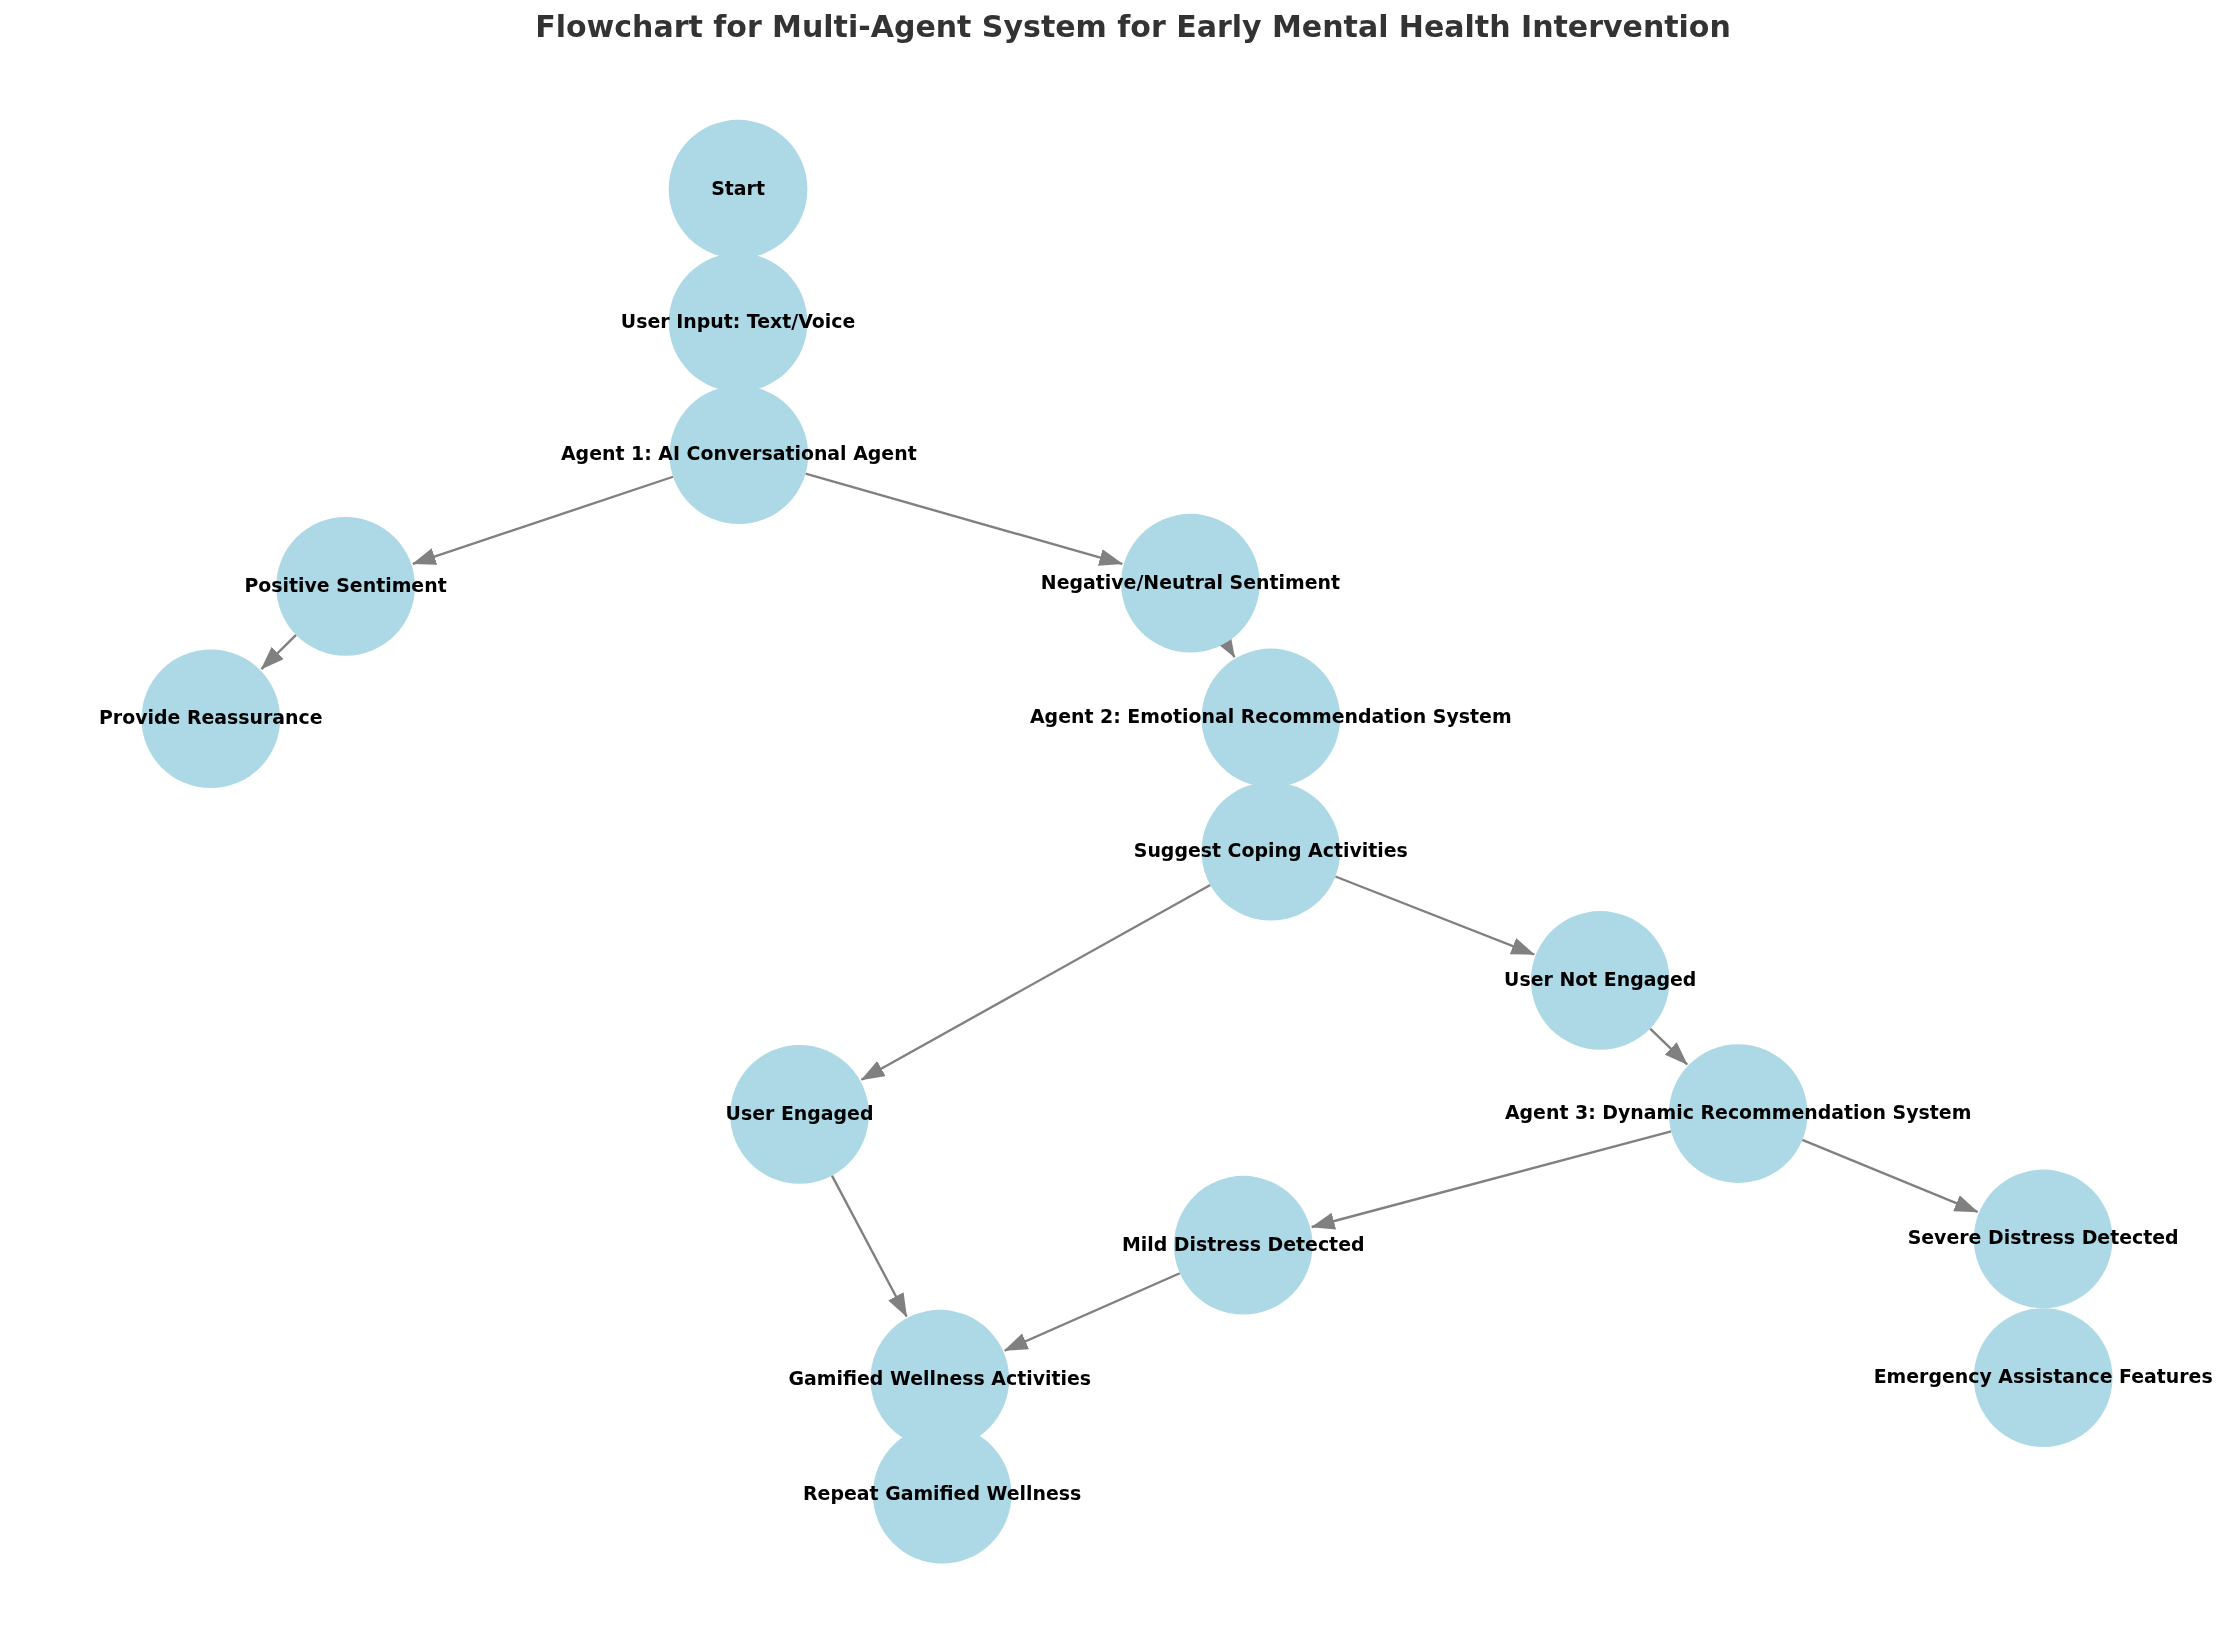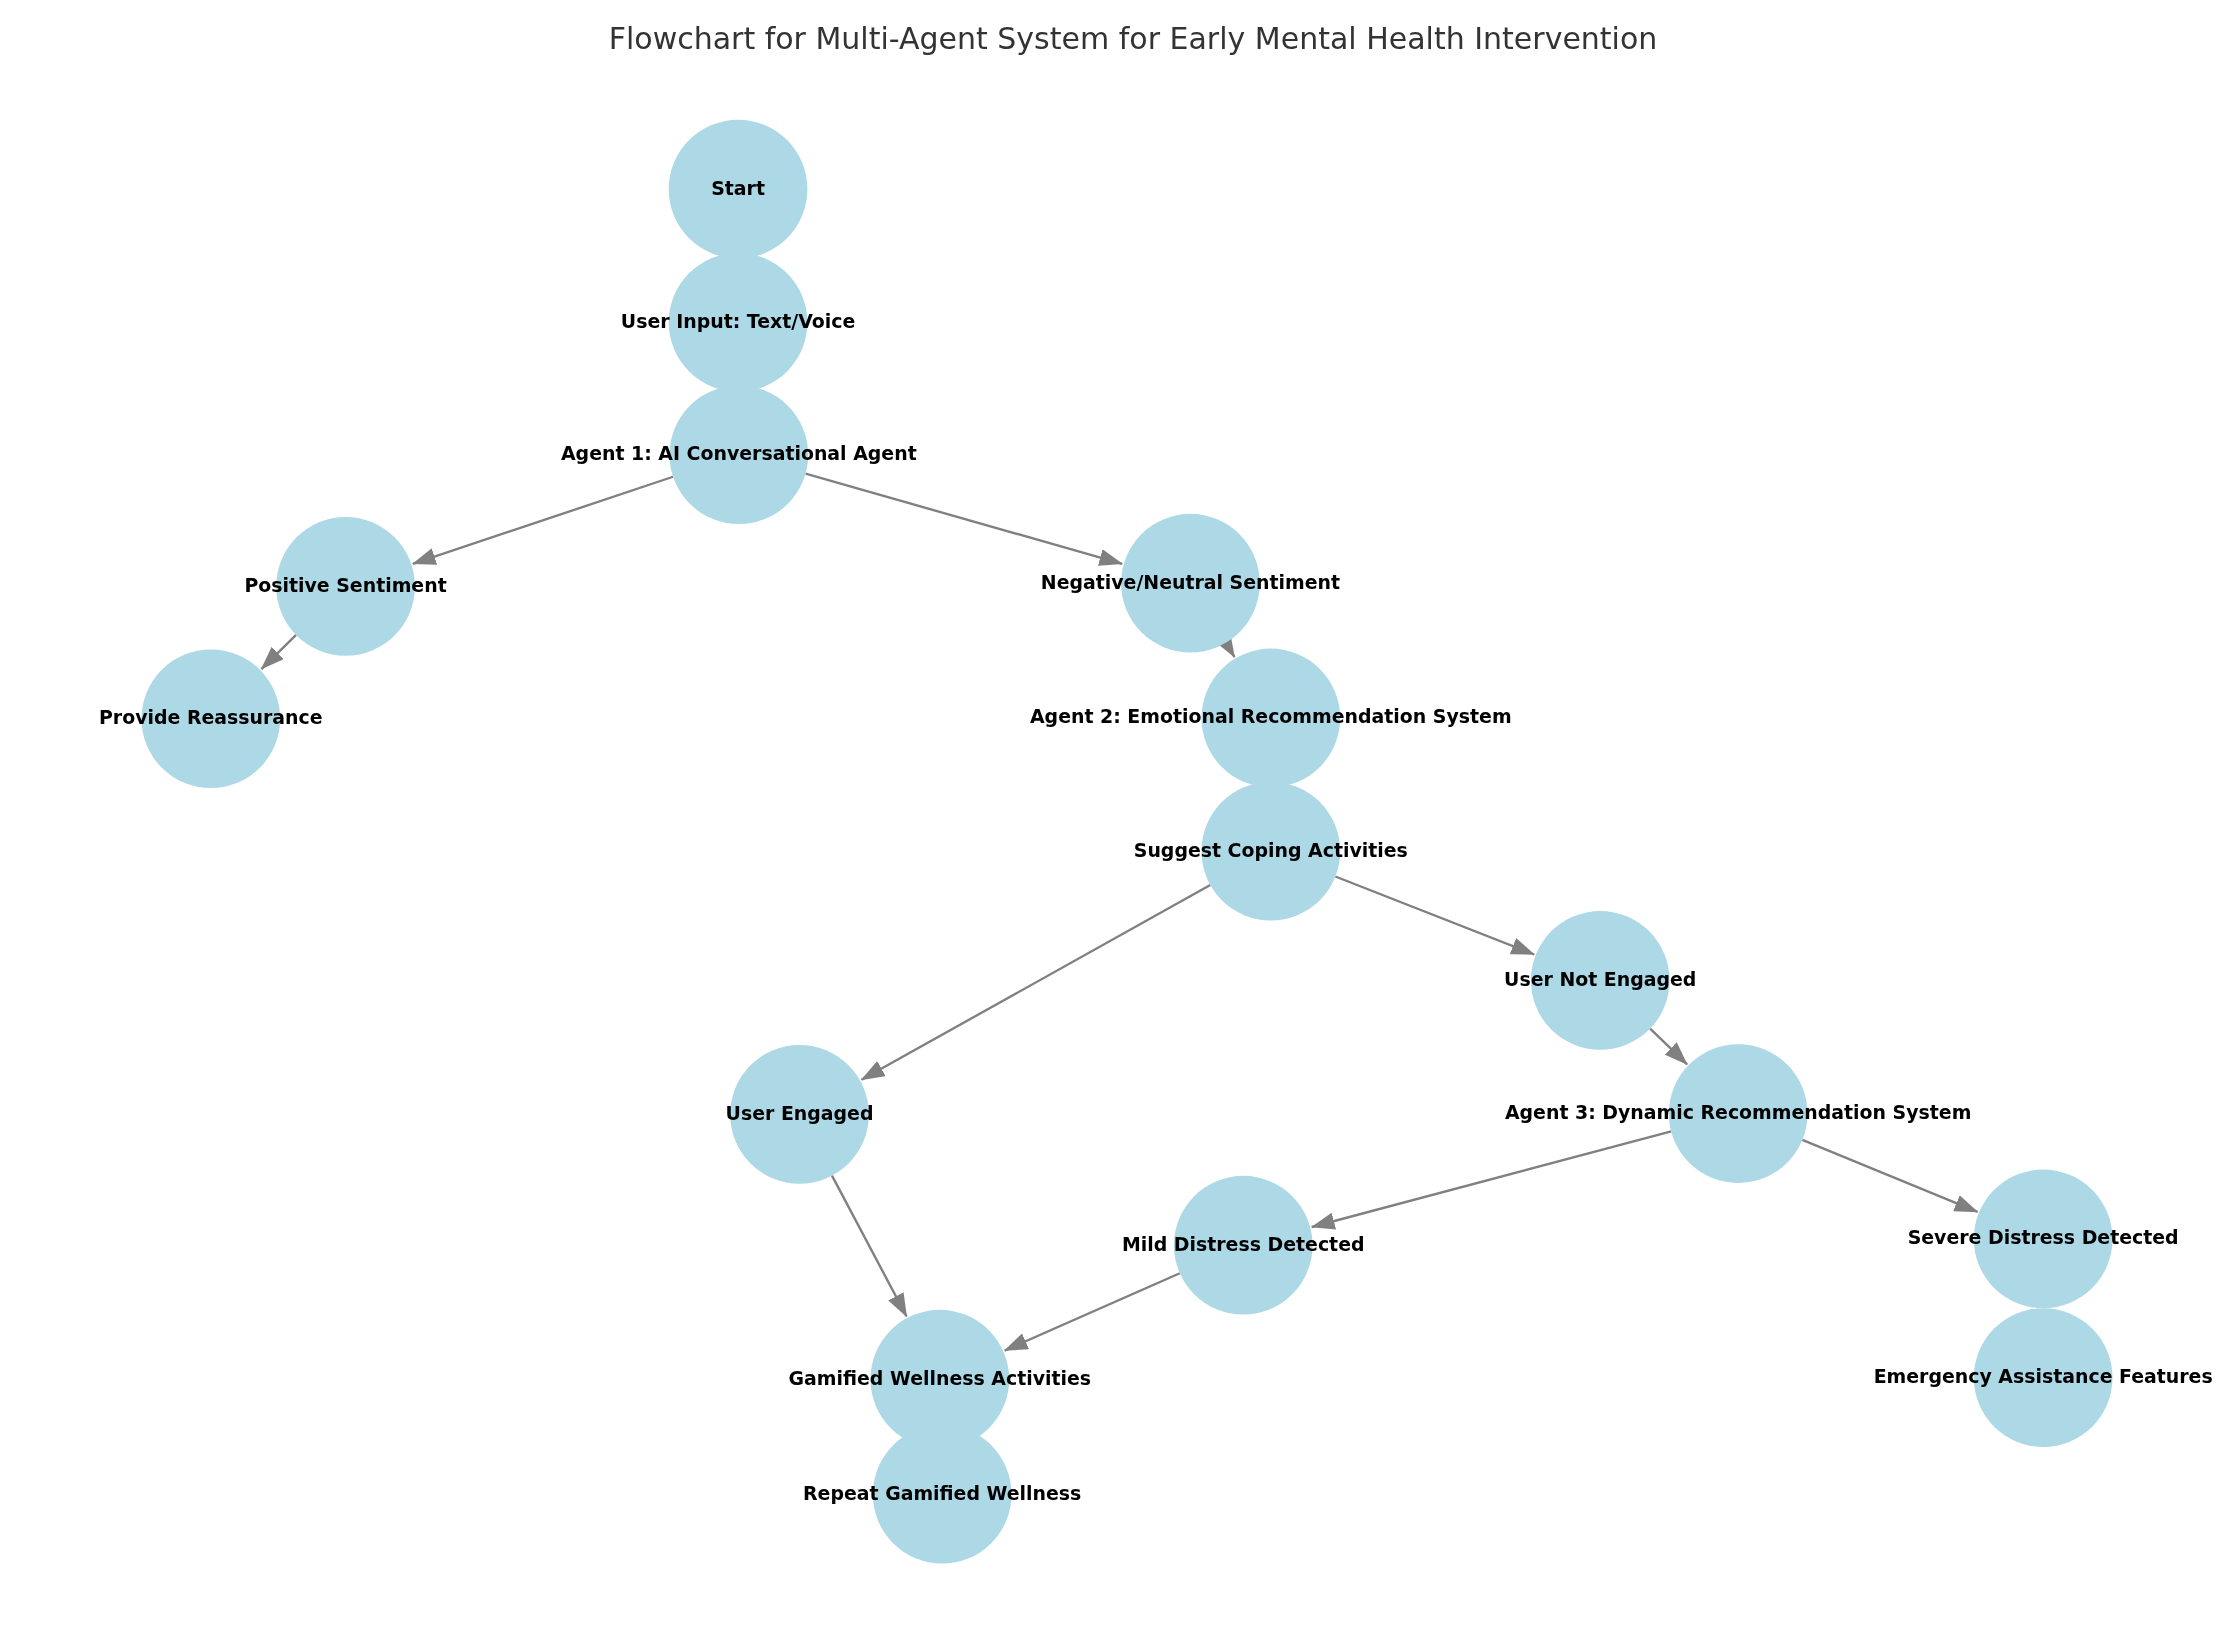--- a/index.html
+++ b/index.html
@@ -12,25 +12,25 @@
     font-family: "DejaVu Sans", sans-serif;
   }
   .stage {
     position: relative;
     width: 2239px;
     height: 1644px;
     background: #ffffff;
   }
   .figure-title {
     position: absolute;
-    top: 21px;
+    top: 9px;
     left: 1133px;
     transform: translateX(-50%);
     font-size: 30px;
-    font-weight: normal;
+    font-weight: bold;
     white-space: nowrap;
     letter-spacing: 0px;
   }
   svg.flowchart {
     position: absolute;
     left: 0;
     top: 0;
   }
   .node-label {
     font-family: "DejaVu Sans", sans-serif;

